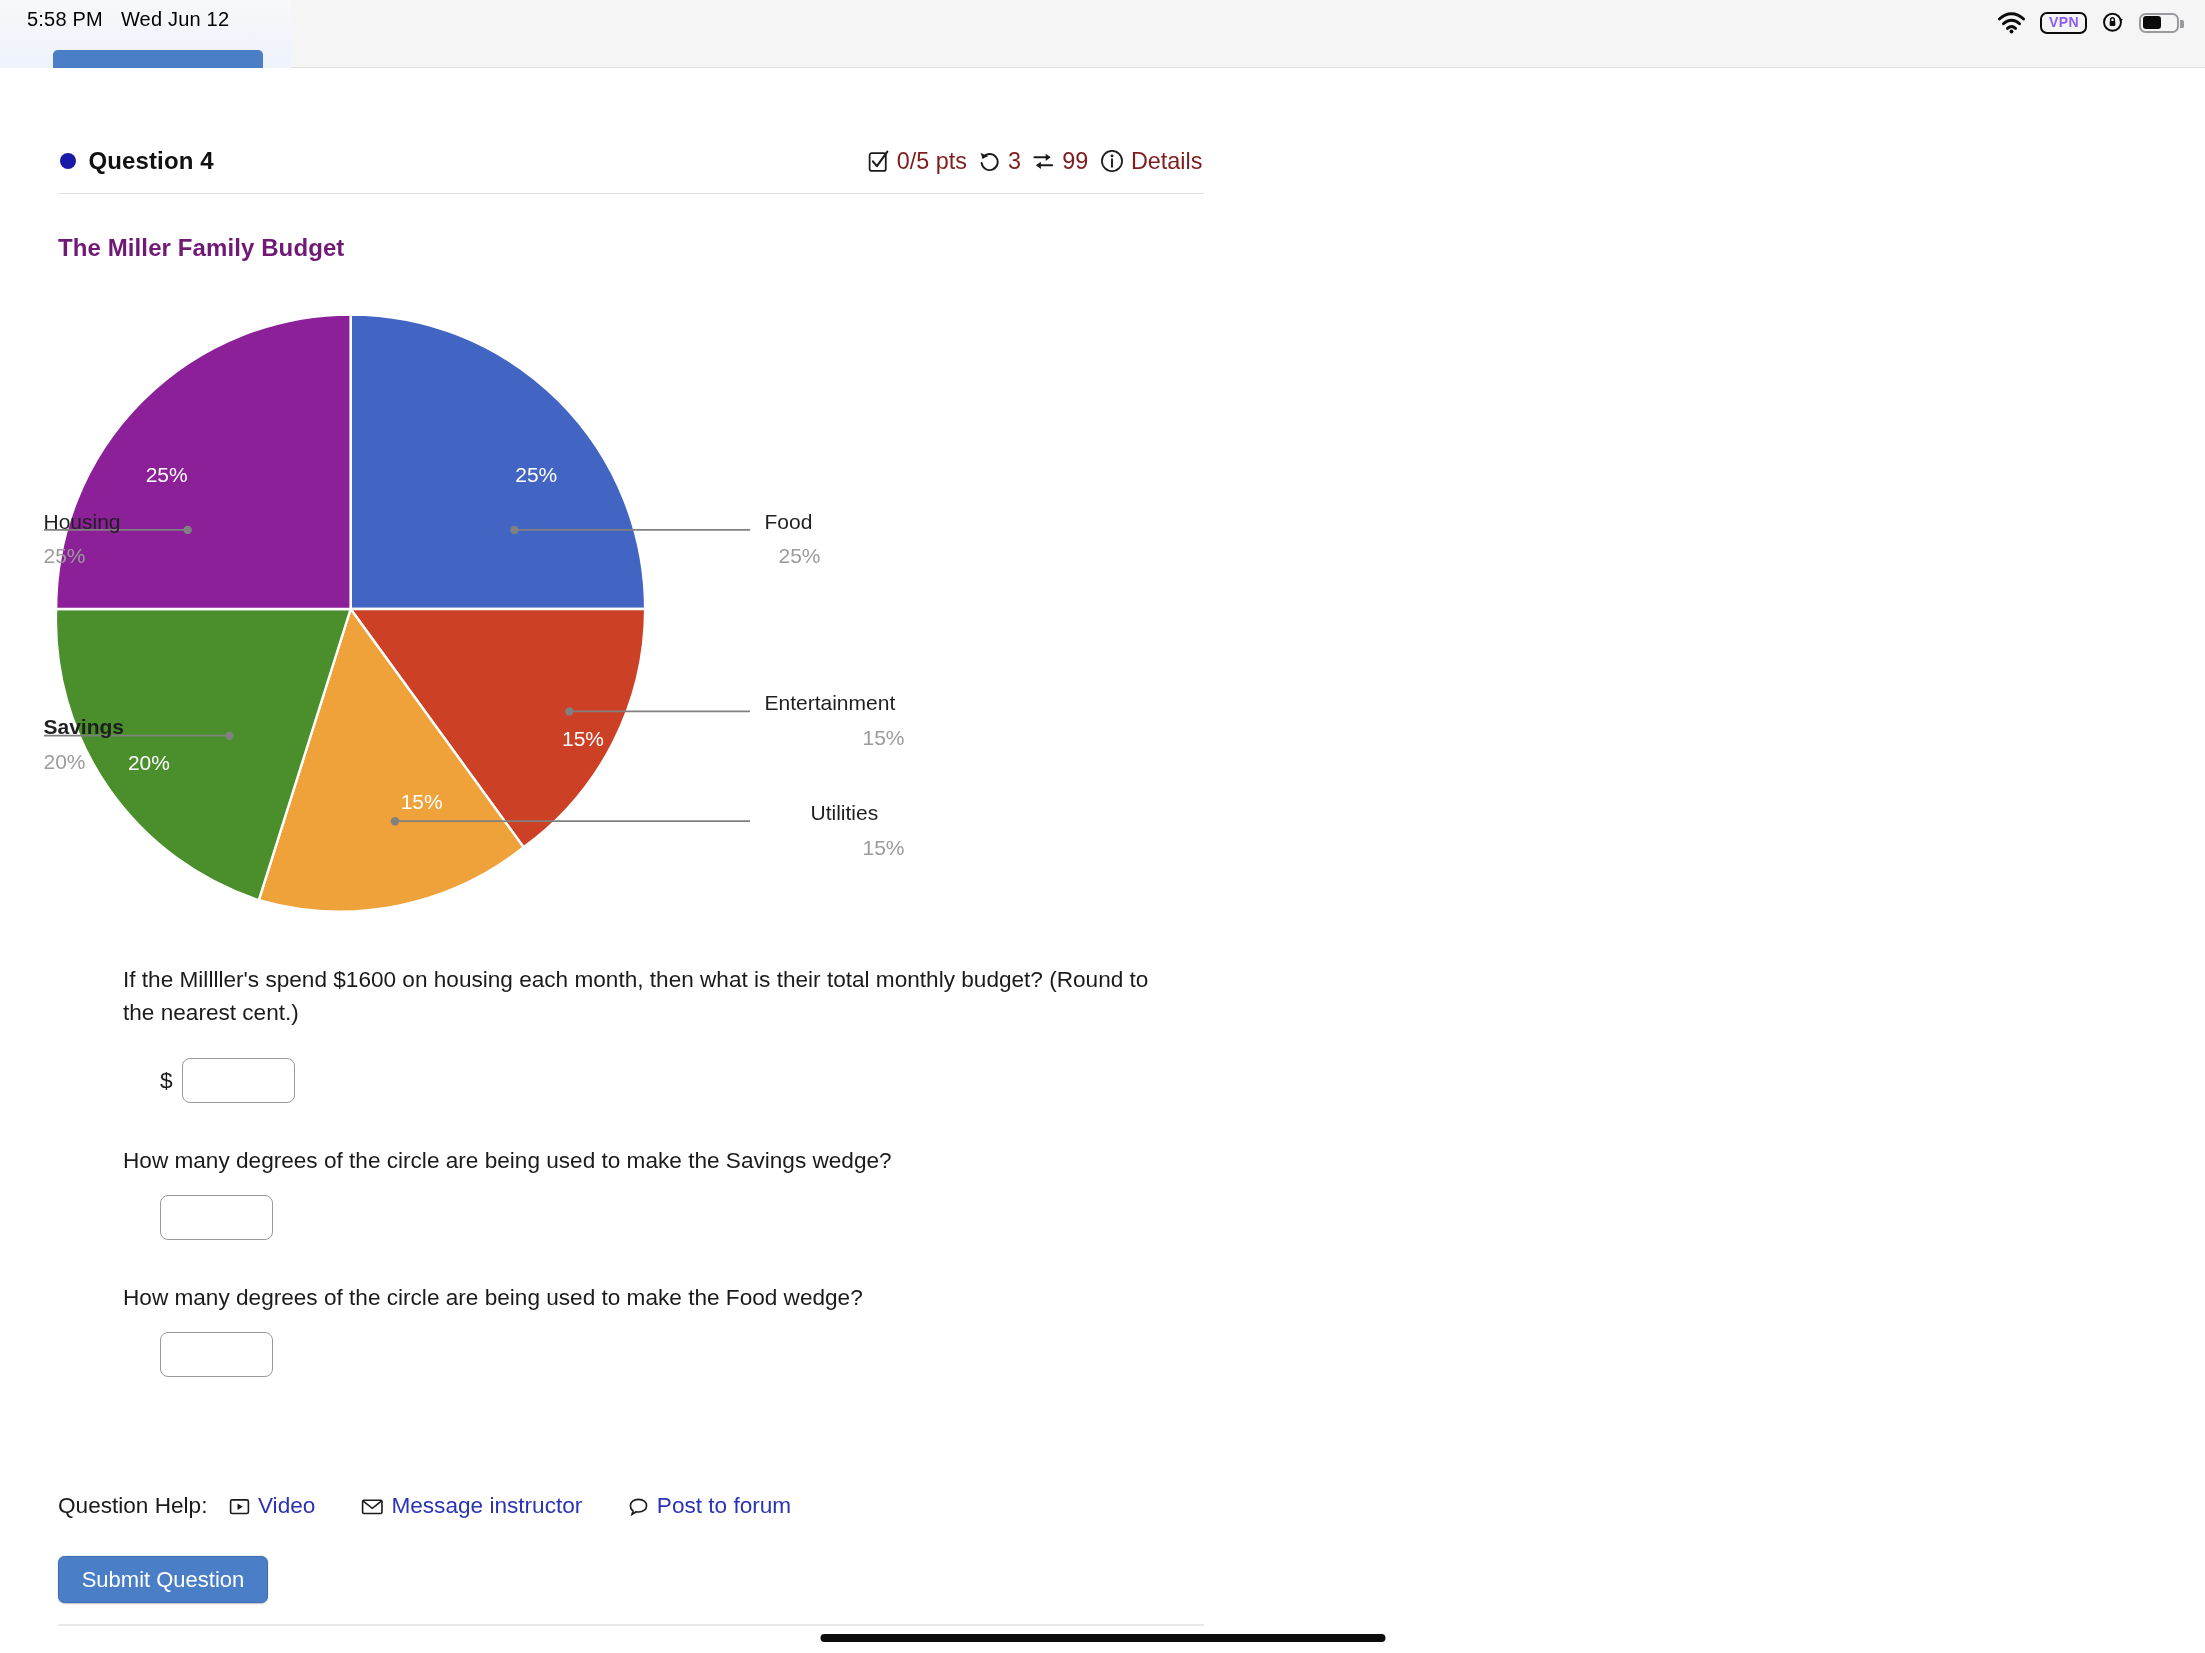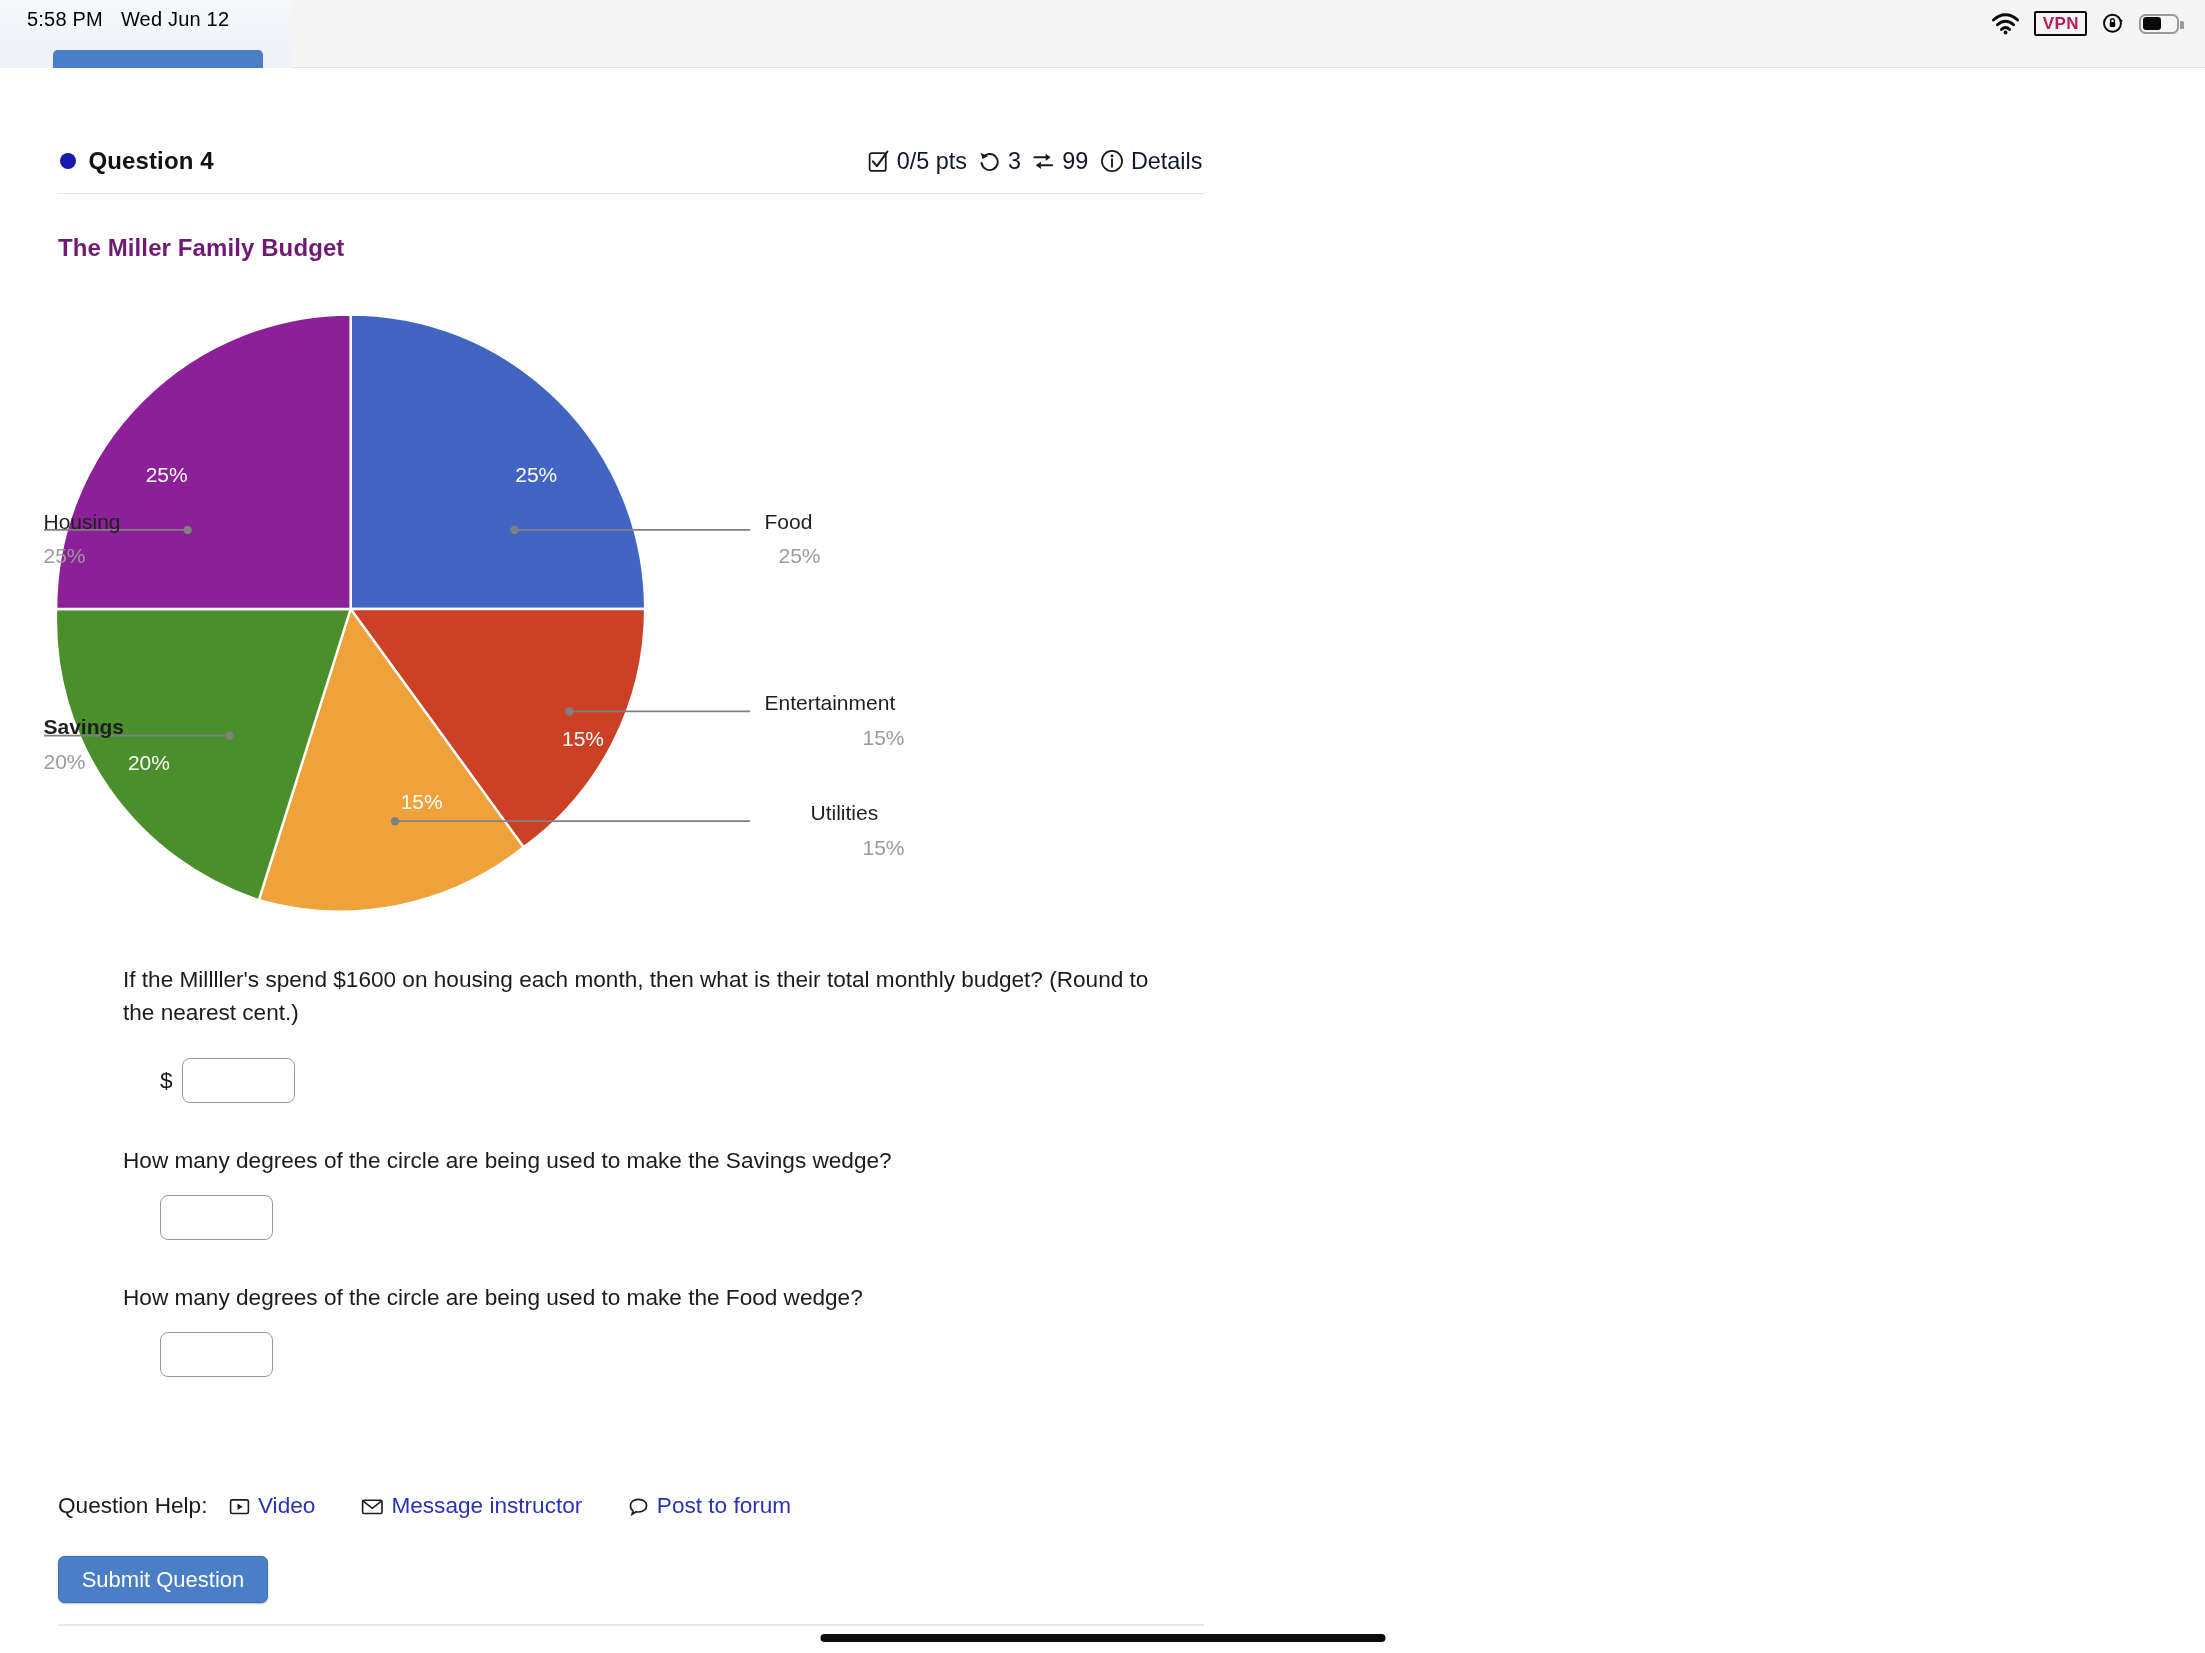--- a/index.html
+++ b/index.html
@@ -45,27 +45,27 @@
   .status-right {
     position: absolute;
     top: 11.3px;
     right: 26px;
     display: flex;
     align-items: center;
     gap: 14.5px;
   }
   .vpn-badge {
     border: 2.4px solid #0b0b0b;
-    border-radius: 2px;
-    font-size: 17px;
+    border-radius: 7px;
+    font-size: 14px;
     font-weight: 700;
     padding: 1.6px 6.5px 2.4px 6.5px;
     line-height: 1;
     letter-spacing: 0.4px;
-    color: #be185d;
+    color: #8b5cf6;
   }
   .battery {
     position: relative;
     width: 40px; height: 20px;
     border: 2.4px solid #9a9a9e;
     border-radius: 6.5px;
   }
   .battery::after{
     content:"";
     position:absolute;
@@ -144,21 +144,21 @@
     display: block;
   }
   .q-title {
     font-size: 24px;
     font-weight: 700;
     color: #111;
     letter-spacing: 0.1px;
   }
   .qhead-right {
     display:flex; align-items:center; gap: 11.3px;
-    font-size: 23.4px; color: #0f172a;
+    font-size: 23.4px; color: #7f1d1d;
   }
   .qhead-right .grp { display:flex; align-items:center; gap: 7.3px; }
   .ico { display:inline-flex; align-items:center; justify-content:center; }
 
   .budget-title {
     margin-top: 40px;
     font-size: 24px;
     font-weight: 700;
     color: #701a75;
     letter-spacing: 0.1px;

